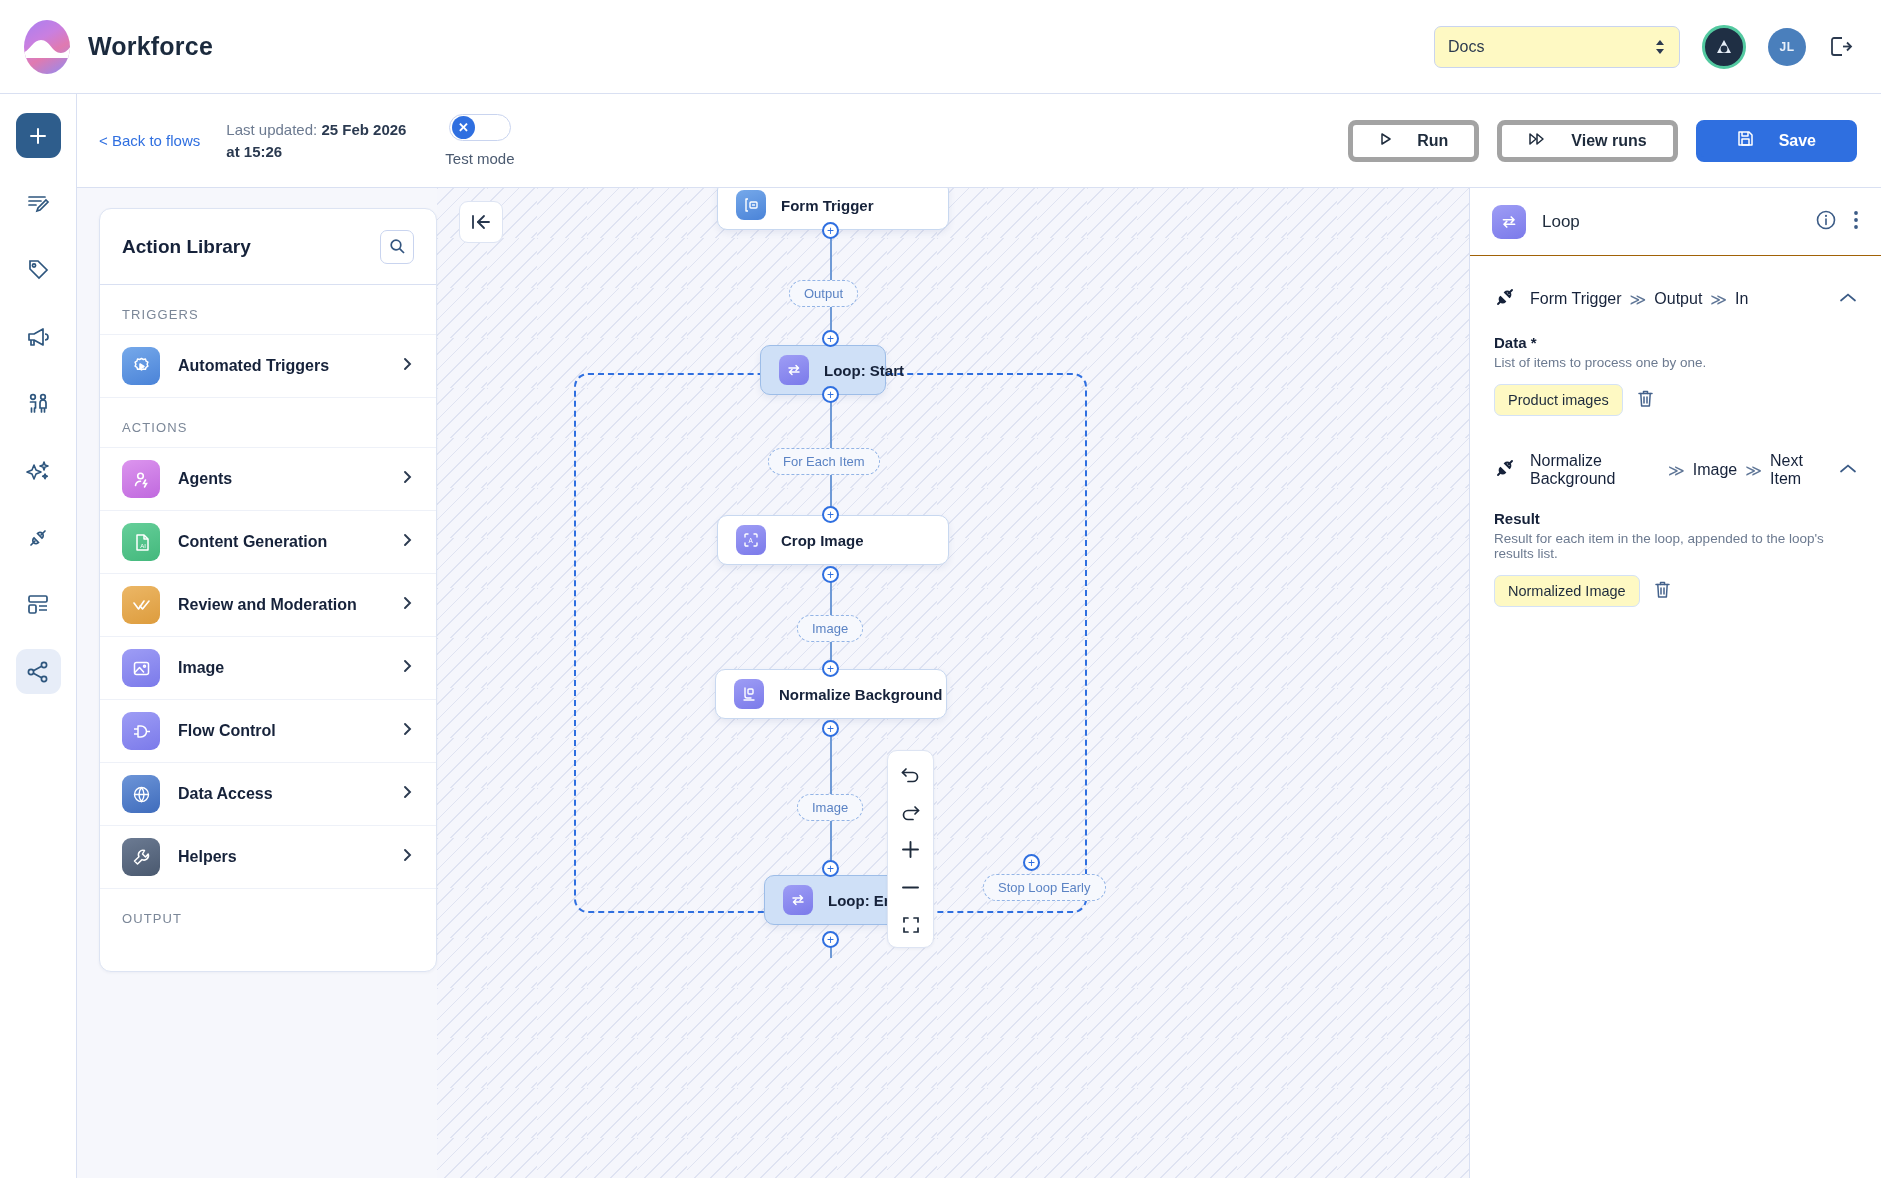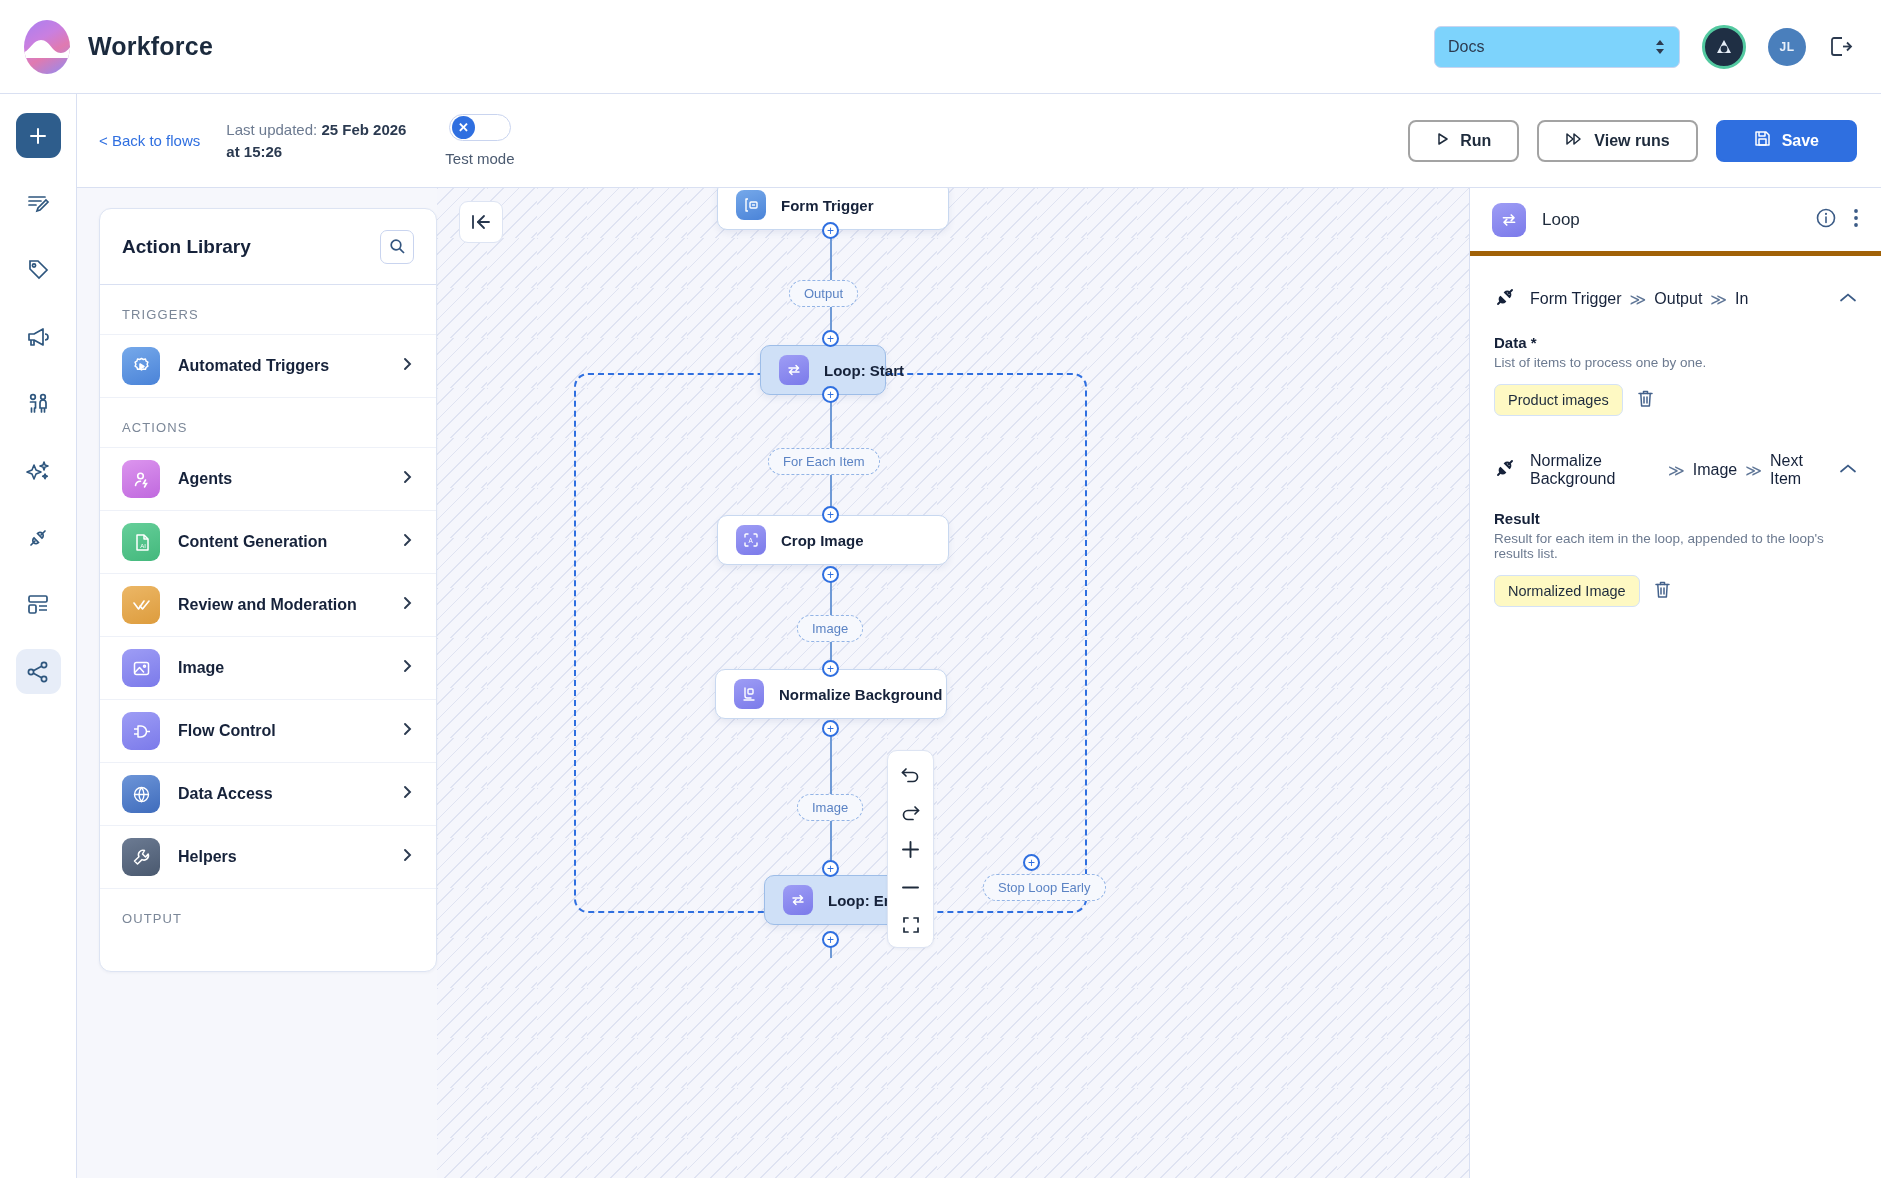--- a/index.html
+++ b/index.html
@@ -28,21 +28,21 @@
     position: relative; overflow: hidden;
   }
   .logo .wave {
     position: absolute; left: -4px; top: 16px; width: 54px; height: 22px;
   }
   .brand-name { font-size: 25px; font-weight: bold; letter-spacing: .2px; color: #1b2a3d; }
 
   .topbar-right { margin-left: auto; display: flex; align-items: center; gap: 22px; }
   .docs-select {
     width: 246px; height: 42px; border: 1px solid #c9d4ef; border-radius: 7px;
-    background: #7dd3fc; display: flex; align-items: center; padding: 0 13px;
+    background: #fef9c3; display: flex; align-items: center; padding: 0 13px;
     font-size: 16px; color: #2c3a4f; position: relative; gap: 43px;
   }
   .docs-select .chev { margin-left: auto; display: flex; flex-direction: column; gap: 2px; color: #2c3a4f; }
   .circ-logo {
     width: 44px; height: 44px; border-radius: 50%;
     background: #1f2f44; display: flex; align-items: center; justify-content: center;
     border: 3px solid #53c9a0;
   }
   .avatar {
     width: 38px; height: 38px; border-radius: 50%; background: #4a7fbc;
@@ -91,22 +91,22 @@
     background: #fff; display: flex; align-items: center; padding: 0 2px;
   }
   .toggle .knob {
     width: 23px; height: 23px; border-radius: 50%; background: #2f6fe0;
     display: flex; align-items: center; justify-content: center;
     color: #fff; font-size: 13px; font-weight: bold;
   }
   .testmode-label { font-size: 15px; color: #4a5costume; color: #4b5a70; }
   .head-actions { margin-left: auto; display: flex; align-items: center; gap: 18px; }
   .btn {
-    height: 42px; border-radius: 8px; border: 2px solid #a3a3a3; background: #fff;
-    display: flex; align-items: center; justify-content: center; gap: 11px;
+    height: 42px; border-radius: 8px; border: 5px solid #a3a3a3; background: #fff;
+    display: flex; align-items: center; justify-content: center; gap: 25px;
     font-size: 16px; font-weight: bold; color: #1e2b3c; padding: 0 26px;
   }
   .btn.primary { background: #2f6fe0; border-color: #2f6fe0; color: #fff; padding: 0 36px; }
 
   
   .content { flex: 1; display: flex; min-height: 0; position: relative; background: #f6f7fc; }
 
   
   .lib-wrap { width: 360px; min-width: 360px; padding: 20px 0 0 22px; position: relative; z-index: 5; }
   .lib {
@@ -179,21 +179,21 @@
   }
   .loopbox {
     position: absolute; border: 2.3px dashed #2f6fe0; border-radius: 14px;
   }
 
   
   .rpanel {
     width: 412px; min-width: 412px; background: #fff; border-left: 1px solid #d9e0f2;
     display: flex; flex-direction: column;
   }
-  .rp-head { height: 68px; display: flex; align-items: center; gap: 16px; padding: 0 22px; border-bottom: 5px solid #a16207; }
+  .rp-head { height: 68px; display: flex; align-items: center; gap: 16px; padding: 0 22px; border-bottom: 1px solid #a16207; }
   .rp-title { font-size: 17px; color: #1e2b3c; }
   .rp-actions { margin-left: auto; display: flex; align-items: center; gap: 16px; color: #3b5b86; }
   .rp-body { padding: 30px 24px 0; }
   .rp-sec-head { display: flex; align-items: center; gap: 14px; }
   .rp-sec-title { font-size: 16px; color: #16223a; display: flex; align-items: center; gap: 8px; }
   .rp-sec-title .sep { color: #5e7596; }
   .rp-caret { margin-left: auto; color: #3b5b86; }
   .rp-field-label { font-size: 15px; font-weight: bold; color: #16223a; margin-top: 22px; }
   .rp-field-desc { font-size: 13.5px; color: #6c7a90; margin-top: 4px; }
   .rp-chip-row { display: flex; align-items: center; gap: 14px; margin-top: 14px; }

